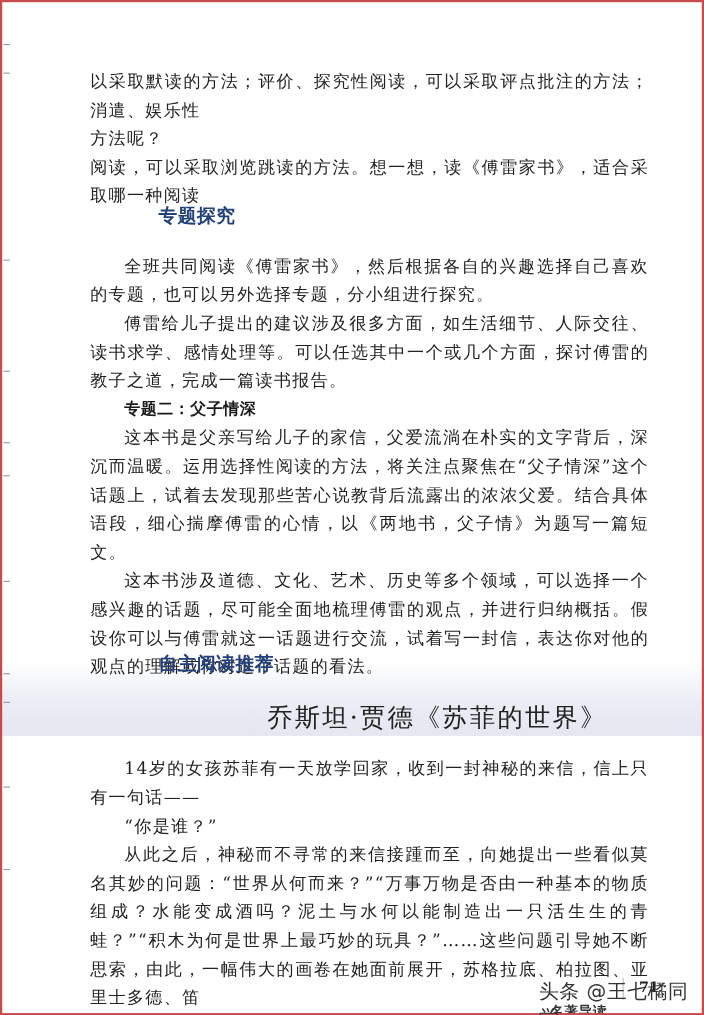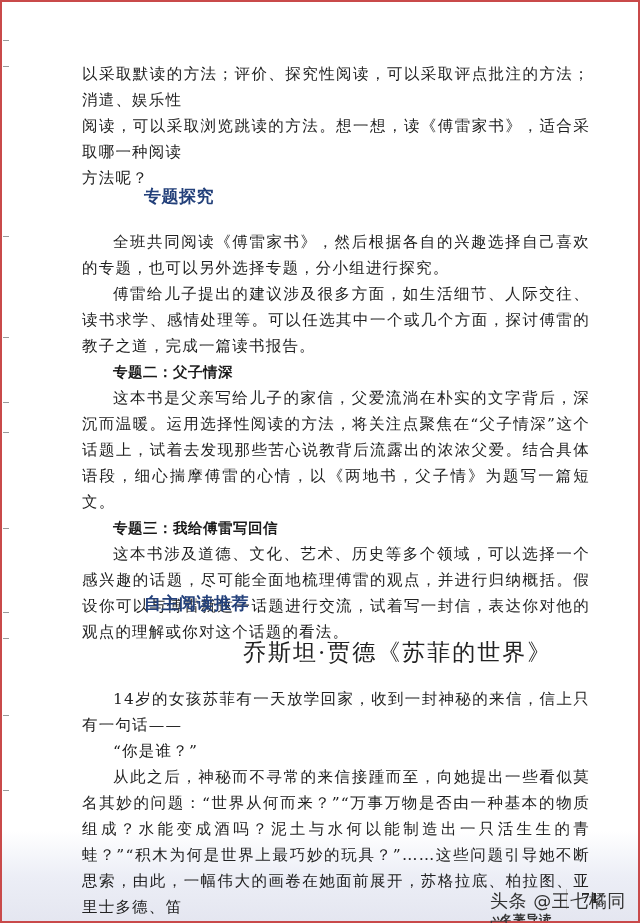--- a/index.html
+++ b/index.html
@@ -21,21 +21,21 @@
       width: 640px; height: 923px;
       box-sizing: border-box;
       border: 2px solid #c94a4a;
       border-top-width: 2px;
       pointer-events: none;
       z-index: 5;
     }
     .page {
       position: absolute;
       left: 0; top: 0;
-      width: 640px; height: 923px;
+      width: 640px; height: 669px;
       background: linear-gradient(to bottom, #ffffff 0%, #ffffff 90%, #eceef6 95%, #e4e6f0 100%);
     }
     .margin-tick {
       position: absolute;
       left: 3px;
       width: 6px;
       height: 1px;
       background: #9a9a9a;
     }
     .text-block {
@@ -126,35 +126,34 @@
   <div class="margin-tick" style="top:402px"></div>
   <div class="margin-tick" style="top:432px"></div>
   <div class="margin-tick" style="top:528px"></div>
   <div class="margin-tick" style="top:612px"></div>
   <div class="margin-tick" style="top:638px"></div>
   <div class="margin-tick" style="top:715px"></div>
   <div class="margin-tick" style="top:790px"></div>
 
   <div class="text-block" style="top:61px;">
     <div>以采取默读的方法；评价、探究性阅读，可以采取评点批注的方法；消遣、娱乐性</div>
+    <div>方法呢？</div>
     <div>阅读，可以采取浏览跳读的方法。想一想，读《傅雷家书》，适合采取哪一种阅读</div>
-    <div>方法呢？</div>
   </div>
 
   <div class="section-heading" style="top:185px;">专题探究</div>
 
   <div class="text-block" style="top:229px;">
     <div class="indent">全班共同阅读《傅雷家书》，然后根据各自的兴趣选择自己喜欢的专题，也可以另外选择专题，分小组进行探究。</div>
 
     <div class="indent">傅雷给儿子提出的建议涉及很多方面，如生活细节、人际交往、读书求学、感情处理等。可以任选其中一个或几个方面，探讨傅雷的教子之道，完成一篇读书报告。</div>
 
     <div class="topic-label">专题二：父子情深</div>
     <div class="indent">这本书是父亲写给儿子的家信，父爱流淌在朴实的文字背后，深沉而温暖。运用选择性阅读的方法，将关注点聚焦在“父子情深”这个话题上，试着去发现那些苦心说教背后流露出的浓浓父爱。结合具体语段，细心揣摩傅雷的心情，以《两地书，父子情》为题写一篇短文。</div>
 
-    <div class="topic-label">专题三：我给傅雷写回信</div>
     <div class="indent">这本书涉及道德、文化、艺术、历史等多个领域，可以选择一个感兴趣的话题，尽可能全面地梳理傅雷的观点，并进行归纳概括。假设你可以与傅雷就这一话题进行交流，试着写一封信，表达你对他的观点的理解或你对这个话题的看法。</div>
   </div>
 
   <div class="section-heading" style="top:592px;text-align:center;">自主阅读推荐</div>
 
   <div class="book-title">乔斯坦·贾德《苏菲的世界》</div>
 
   <div class="text-block" style="top:686px;">
     <div class="indent">14岁的女孩苏菲有一天放学回家，收到一封神秘的来信，信上只有一句话——</div>
     <div class="indent">“你是谁？”</div>

